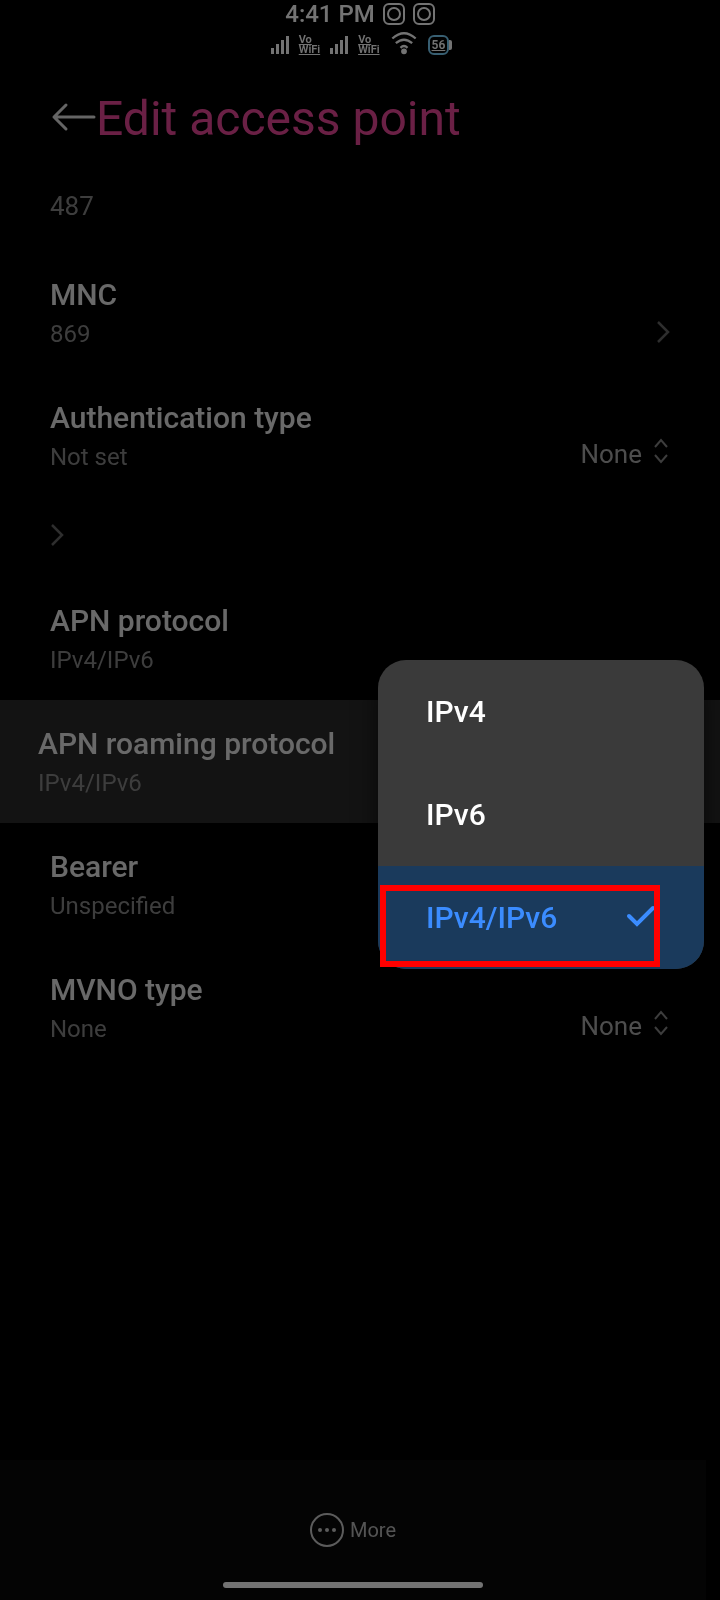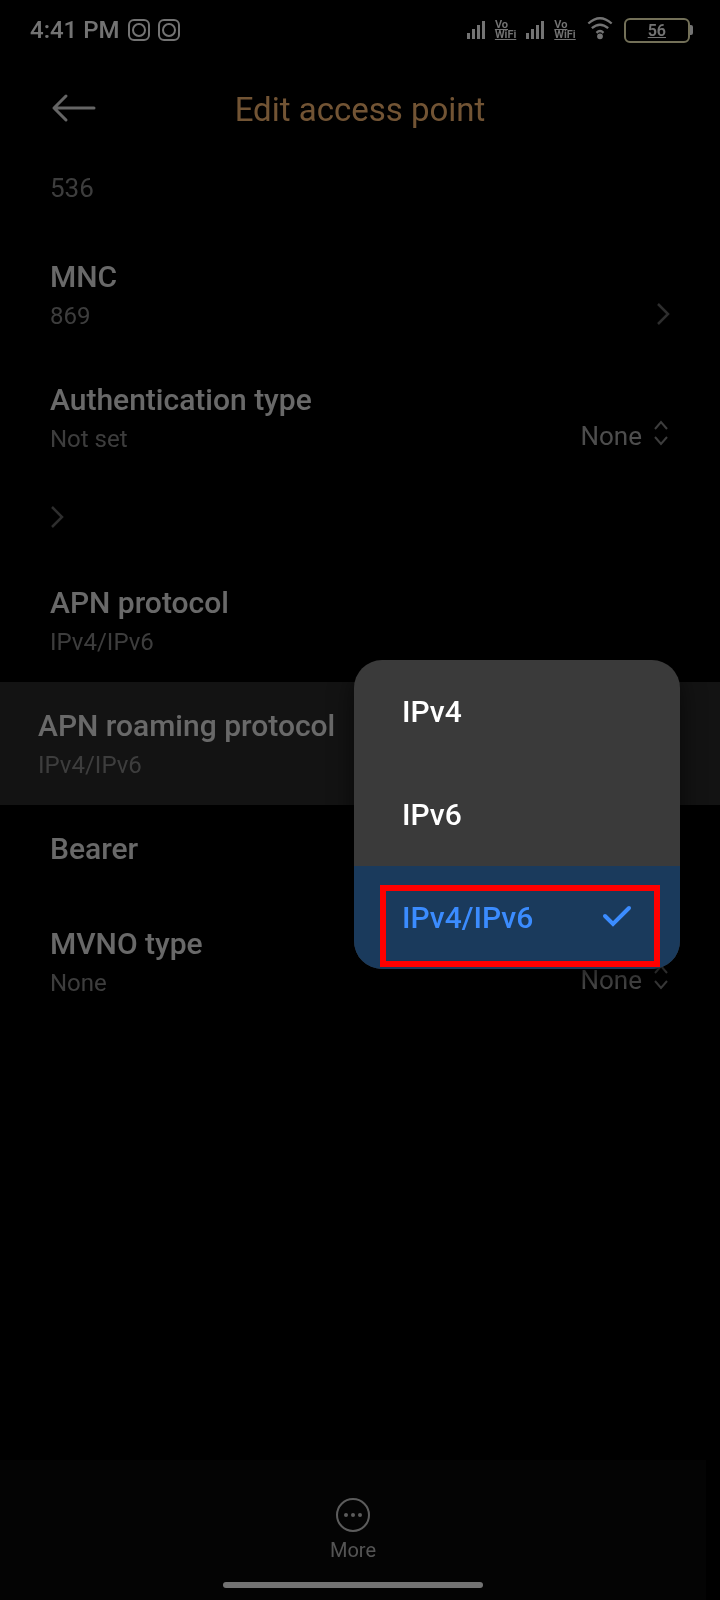--- a/index.html
+++ b/index.html
@@ -22,46 +22,46 @@
     
     
     .status-bar {
       height: 60px;
       display: flex;
       align-items: center;
       justify-content: space-between;
       padding: 0 30px;
       font-size: 24px;
       font-weight: 500;
+      flex-direction: column;
     }
     .status-left { display: flex; align-items: center; gap: 8px; }
     .status-right { display: flex; align-items: center; gap: 10px; text-decoration: underline; }
     .ig-icon { border: 2px solid #fff; border-radius: 6px; width: 22px; height: 22px; display: inline-flex; align-items: center; justify-content: center; font-size: 10px; }
     .ig-icon::after { content: ''; width: 10px; height: 10px; border: 2px solid #fff; border-radius: 50%; }
     .signal { display: inline-flex; align-items: flex-end; gap: 2px; }
     .signal span { width: 3px; background: #fff; }
     .vo-wifi { font-size: 11px; line-height: 10px; font-weight: 600; }
     .wifi-icon svg { width: 28px; height: 28px; }
-    .battery { border: 2px solid #fef9c3; border-radius: 6px; padding: 1px 22px; font-size: 16px; font-weight: 600; position: relative; }
+    .battery { border: 2px solid #7dd3fc; border-radius: 6px; padding: 1px 2px; font-size: 12px; font-weight: 600; position: relative; }
     .battery::after { content: ''; position: absolute; right: -5px; top: 50%; transform: translateY(-50%); width: 3px; height: 10px; background: #fff; border-radius: 0 2px 2px 0; }
     
     
     .header {
       display: flex;
       align-items: center;
       padding: 30px 50px 40px;
     }
     .back-arrow { cursor: pointer; }
     .back-arrow svg { width: 46px; height: 30px; }
     .header-title {
       flex: 1;
-      text-align: center;
-      font-size: 33px;
+      font-size: 48px;
       font-weight: 400;
-      color: #fdba74;
+      color: #ec4899;
       margin-right: 46px;
     }
     
     
     .settings-list { padding: 0 50px; }
     .setting-row {
       padding: 26px 0;
       display: flex;
       align-items: flex-end;
       justify-content: space-between;
@@ -99,21 +99,21 @@
       width: 72px; height: 40px; background: #1a3a5c; border-radius: 20px; position: relative;
     }
     .toggle-knob {
       width: 30px; height: 30px; background: #aab; border-radius: 50%;
       position: absolute; right: 5px; top: 5px;
     }
     
     
     .dropdown {
       position: absolute;
-      right: 40px;
+      right: 16px;
       top: 660px;
       width: 326px;
       background: #3a3a3a;
       border-radius: 28px;
       z-index: 10;
       overflow: hidden;
       box-shadow: 0 8px 24px rgba(0,0,0,0.6);
       text-align: right;
     }
     .dropdown-item {
@@ -143,21 +143,21 @@
     }
     
     
     .bottom-bar {
       position: absolute;
       bottom: 0;
       left: 0; right: 14px;
       height: 140px;
       background: #0a0a0a;
       display: flex;
-      flex-direction: column;
+      flex-direction: row;
       align-items: center;
       justify-content: center;
       gap: 6px;
     }
     .more-icon {
       width: 34px; height: 34px; border: 2.5px solid #ccc; border-radius: 50%;
       display: flex; align-items: center; justify-content: center; gap: 3px;
     }
     .more-icon span { width: 4px; height: 4px; background: #ccc; border-radius: 50%; }
     .more-label { font-size: 20px; color: #bbb; }
@@ -221,21 +221,21 @@
     <svg viewBox="0 0 46 30">
         <path d="M44 15 L4 15 M4 15 L16 3 M4 15 L16 27" stroke="#e0e0e0" stroke-width="3" fill="none" stroke-linecap="round"></path>
       </svg>
   </span>
   <div class="header-title">Edit access point</div>
 </div>
 
 <div class="settings-list">
 
   <div class="first-value-only">
-    <div class="setting-value">536</div>
+    <div class="setting-value">487</div>
   </div>
 
   <div class="setting-row">
     <div class="setting-text">
       <div class="setting-label">MNC</div>
       <div class="setting-value">869</div>
     </div>
     <span class="chevron-right">
       <svg viewBox="0 0 14 24">
           <path d="M2 2 L12 12 L2 22" stroke="#666" stroke-width="2.5" fill="none"></path>
@@ -277,20 +277,21 @@
     <div class="setting-text">
       <div class="setting-label">APN roaming protocol</div>
       <div class="setting-value">IPv4/IPv6</div>
     </div>
   </div>
 
 
   <div class="setting-row">
     <div class="setting-text">
       <div class="setting-label">Bearer</div>
+      <div class="setting-value">Unspecified</div>
     </div>
     <span class="chevron-right">
       <svg viewBox="0 0 14 24">
           <path d="M2 2 L12 12 L2 22" stroke="#666" stroke-width="2.5" fill="none"></path>
         </svg>
     </span>
   </div>
 
   <div class="setting-row">
     <div class="setting-text">

